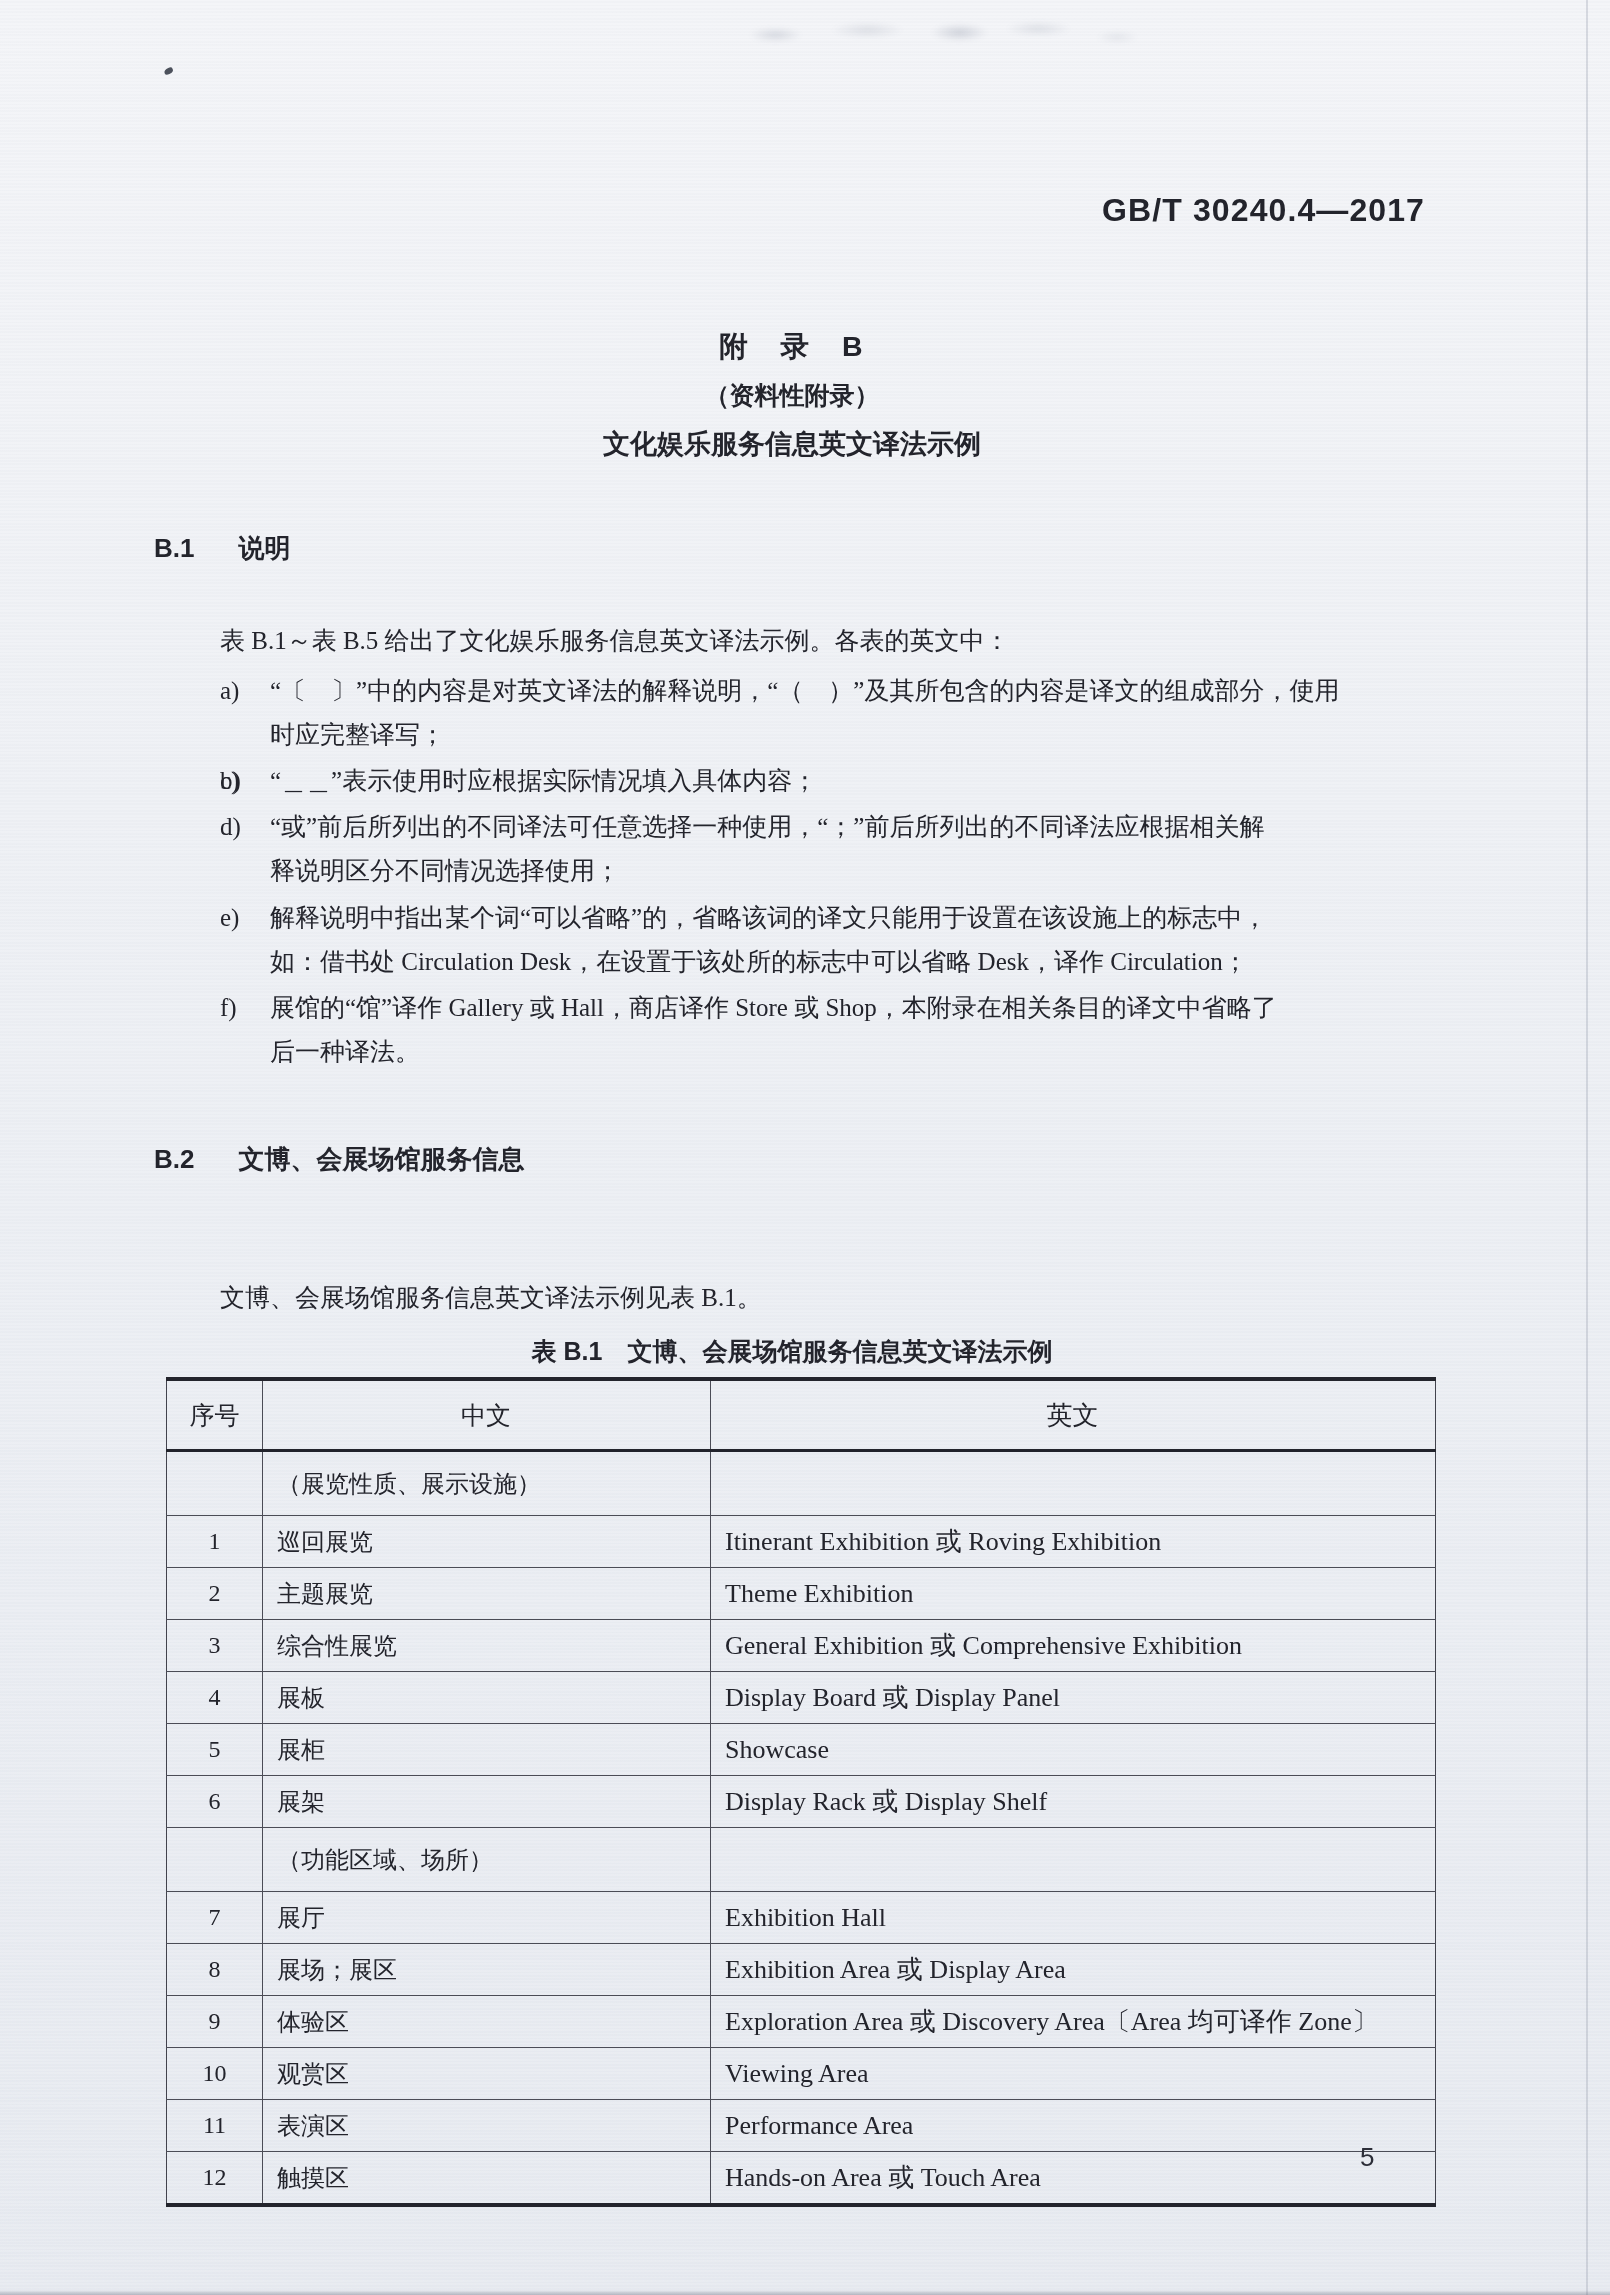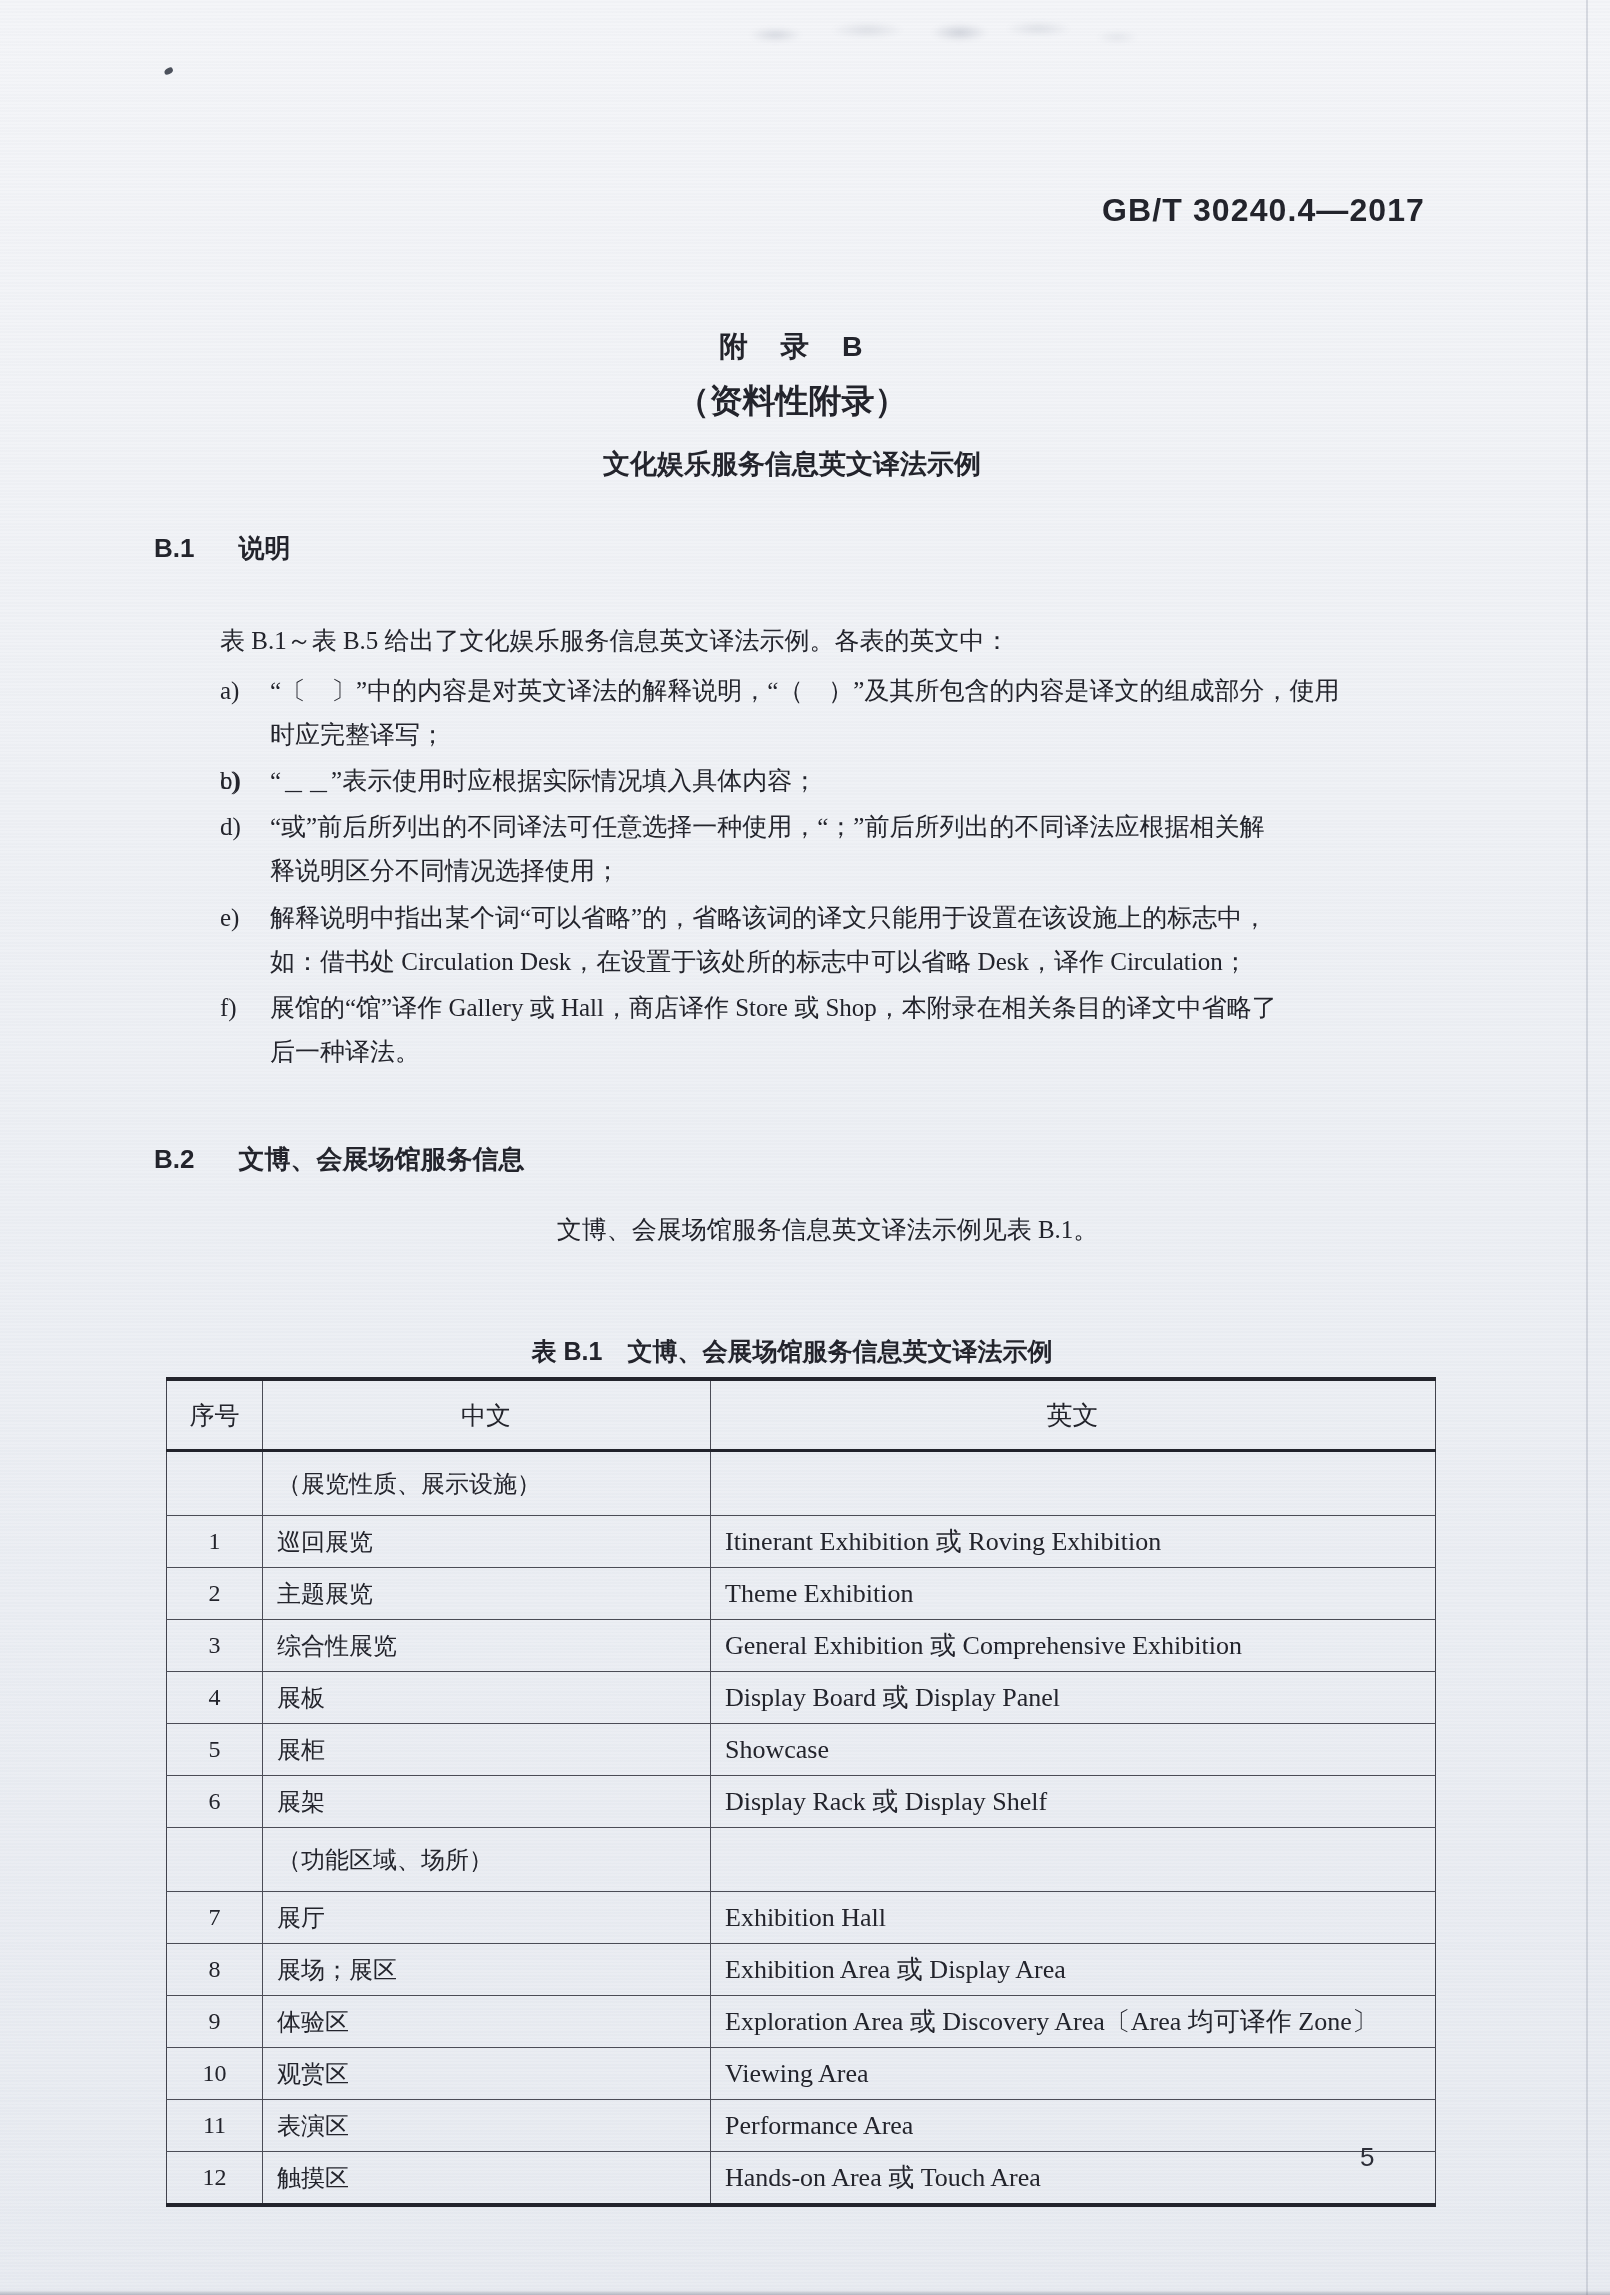--- a/index.html
+++ b/index.html
@@ -34,38 +34,38 @@
   .std-no {
     position:absolute; top:192px; right:186px;
     font-family:"Liberation Sans","DejaVu Sans",sans-serif;
     font-weight:bold; font-size:32px; letter-spacing:1.1px;
   }
   .titles {
     position:absolute; left:153px; width:1278px; top:328px; text-align:center;
     font-family:"Liberation Sans","DejaVu Sans",sans-serif; font-weight:bold;
   }
   .titles .t1 { font-size:28.5px; letter-spacing:2.2px; margin-bottom:13px; }
-  .titles .t2 { font-size:33px; margin-bottom:22px; }
+  .titles .t2 { font-size:25px; margin-bottom:14px; }
   .titles .t3 { font-size:27px; }
 
   .sec-head {
     position:absolute; left:154px;
     font-family:"Liberation Sans","DejaVu Sans",sans-serif;
     font-weight:bold; font-size:26px;
   }
   .sec-head .ht { margin-left:44px; }
   .h-b1 { top:531px; }
   .h-b2 { top:1142px; }
 
   .para {
     position:absolute; left:220px; width:1215px;
     font-size:25px; line-height:44px; white-space:pre-line;
   }
   .p-b1 { top:619px; }
-  .p-b2 { top:1208px;text-align:center; }
+  .p-b2 { top:1276px; }
 
   .items {
     position:absolute; left:220px; top:669px; width:1218px;
     list-style:none; margin:0; padding:0;
     font-size:25px; line-height:44px;
   }
   .items li { position:relative; padding-left:50px; margin-bottom:2.2px; }
   .items li .lbl { position:absolute; left:0; top:0; }
   .items li .txt { white-space:pre-line; }
 

